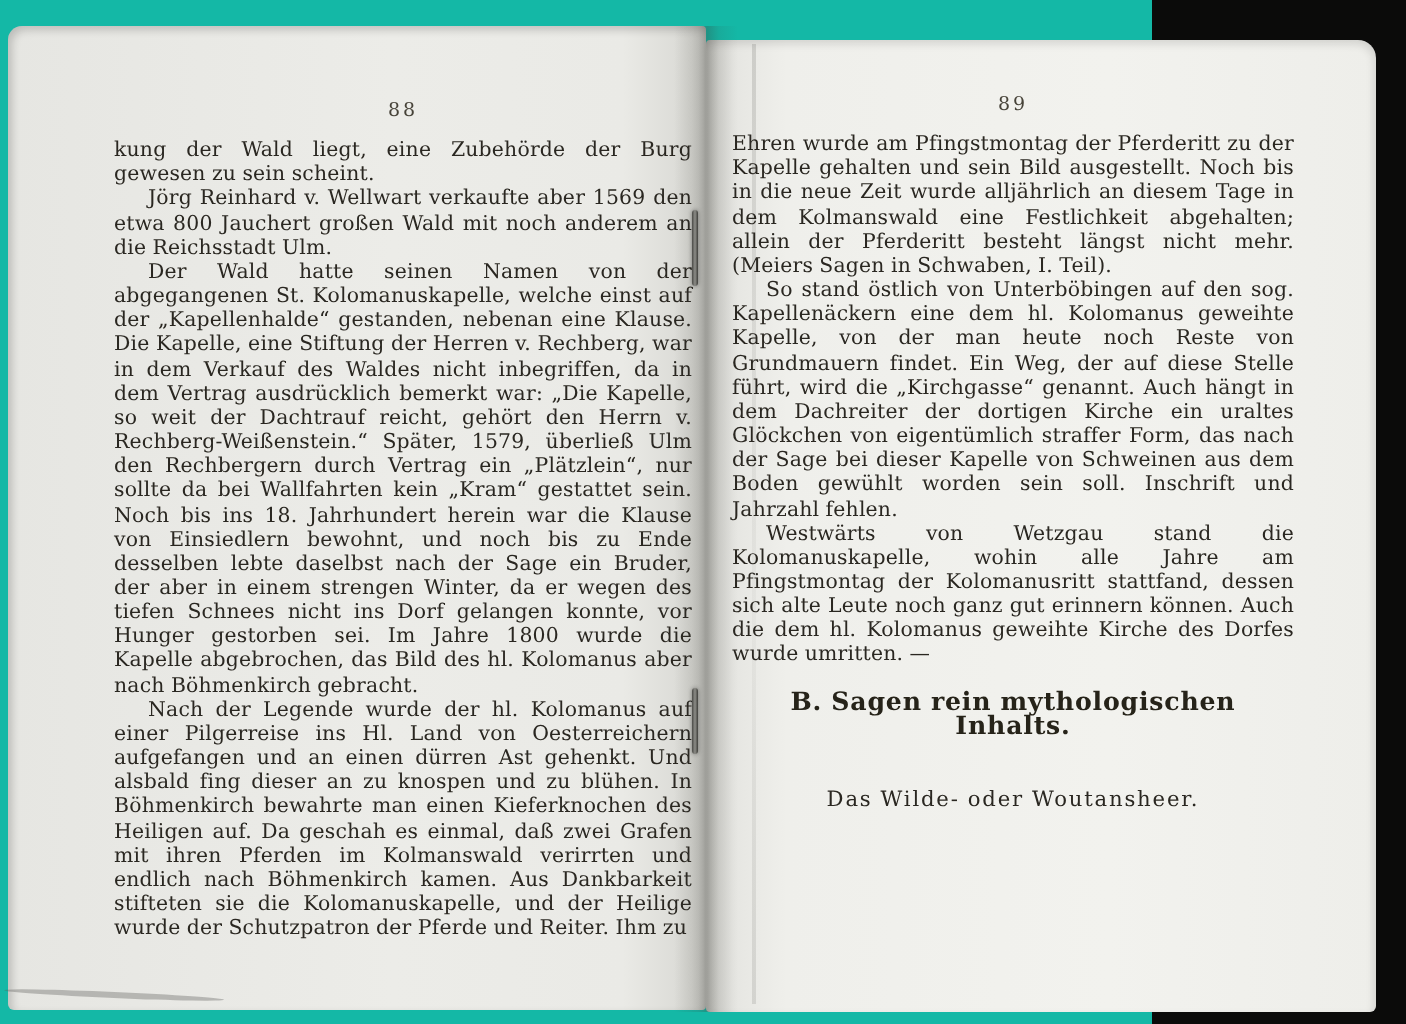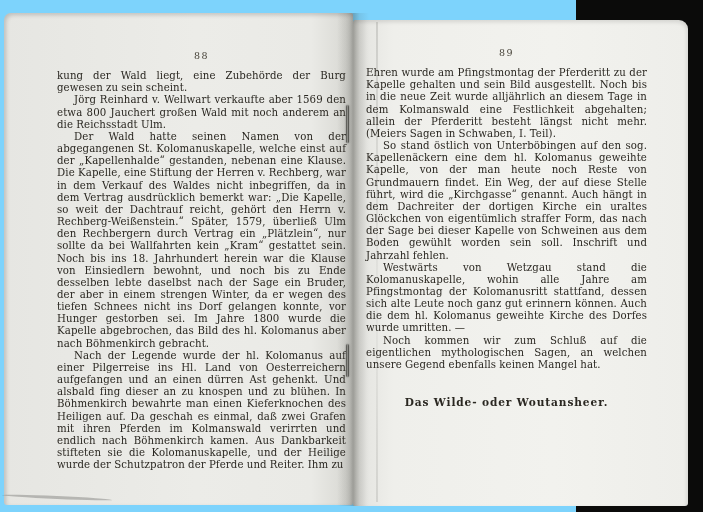--- a/index.html
+++ b/index.html
@@ -5,21 +5,21 @@
   html, body {
     margin: 0; padding: 0;
     width: 703px; height: 512px;
     background: #0b0b0a;
     overflow: hidden;
     font-family: "DejaVu Serif", "Liberation Serif", serif;
   }
   .spread {
     position: relative;
     width: 576px; height: 512px;
-    background: #7dd3fc;
+    background: #14b8a6;
   }
   .page {
     position: absolute;
     box-sizing: border-box;
   }
   .page-left {
     left: 4px; top: 13px;
     width: 349px; height: 492px;
     background: linear-gradient(to right, #e6e6e2 0%, #ecece8 55%, #eaeae6 88%, #d9d9d4 98%, #c9c9c4 100%);
     border-radius: 7px 2px 2px 3px;
@@ -95,21 +95,21 @@
   .section-heading {
     font-size: 12.6px;
     font-weight: bold;
     text-align: center;
     letter-spacing: 0.4px;
     margin: 10px 0 8px 0;
     color: #262319;
   }
   .story-title {
     font-size: 10.6px;
-    font-weight: bold;
+    font-weight: normal;
     text-align: center;
     letter-spacing: 0.9px;
     margin: 25px 0 5px 0;
     color: #2a2721;
   }
 </style>
 </head>
 <body>
 
 <div class="spread">
@@ -125,21 +125,21 @@
     <p class="para indent">Jörg Reinhard v. Wellwart verkaufte aber 1569 den etwa 800 Jauchert großen Wald mit noch anderem an die Reichsstadt Ulm.</p>
     <p class="para indent">Der Wald hatte seinen Namen von der abgegangenen St. Kolomanuskapelle, welche einst auf der „Kapellenhalde“ gestanden, nebenan eine Klause. Die Kapelle, eine Stiftung der Herren v. Rechberg, war in dem Verkauf des Waldes nicht inbegriffen, da in dem Vertrag ausdrücklich bemerkt war: „Die Kapelle, so weit der Dachtrauf reicht, gehört den Herrn v. Rechberg-Weißenstein.“ Später, 1579, überließ Ulm den Rechbergern durch Vertrag ein „Plätzlein“, nur sollte da bei Wallfahrten kein „Kram“ gestattet sein. Noch bis ins 18. Jahrhundert herein war die Klause von Einsiedlern bewohnt, und noch bis zu Ende desselben lebte daselbst nach der Sage ein Bruder, der aber in einem strengen Winter, da er wegen des tiefen Schnees nicht ins Dorf gelangen konnte, vor Hunger gestorben sei. Im Jahre 1800 wurde die Kapelle abgebrochen, das Bild des hl. Kolomanus aber nach Böhmenkirch gebracht.</p>
     <p class="para indent">Nach der Legende wurde der hl. Kolomanus auf einer Pilgerreise ins Hl. Land von Oesterreichern aufgefangen und an einen dürren Ast gehenkt. Und alsbald fing dieser an zu knospen und zu blühen. In Böhmenkirch bewahrte man einen Kieferknochen des Heiligen auf. Da geschah es einmal, daß zwei Grafen mit ihren Pferden im Kolmanswald verirrten und endlich nach Böhmenkirch kamen. Aus Dankbarkeit stifteten sie die Kolomanuskapelle, und der Heilige wurde der Schutzpatron der Pferde und Reiter. Ihm zu</p>
   </div>
 
   <div class="text-block text-right">
     <div class="pagenum">89</div>
     <p class="para">Ehren wurde am Pfingstmontag der Pferderitt zu der Kapelle gehalten und sein Bild ausgestellt. Noch bis in die neue Zeit wurde alljährlich an diesem Tage in dem Kolmanswald eine Festlichkeit abgehalten; allein der Pferderitt besteht längst nicht mehr. (Meiers Sagen in Schwaben, I. Teil).</p>
     <p class="para indent">So stand östlich von Unterböbingen auf den sog. Kapellenäckern eine dem hl. Kolomanus geweihte Kapelle, von der man heute noch Reste von Grundmauern findet. Ein Weg, der auf diese Stelle führt, wird die „Kirchgasse“ genannt. Auch hängt in dem Dachreiter der dortigen Kirche ein uraltes Glöckchen von eigentümlich straffer Form, das nach der Sage bei dieser Kapelle von Schweinen aus dem Boden gewühlt worden sein soll. Inschrift und Jahrzahl fehlen.</p>
     <p class="para indent">Westwärts von Wetzgau stand die Kolomanuskapelle, wohin alle Jahre am Pfingstmontag der Kolomanusritt stattfand, dessen sich alte Leute noch ganz gut erinnern können. Auch die dem hl. Kolomanus geweihte Kirche des Dorfes wurde umritten. —</p>
-    <p class="para indent">Noch kommen wir zum Schluß auf die eigentlichen mythologischen Sagen, an welchen unsere Gegend ebenfalls keinen Mangel hat.</p>
+    <h2 class="section-heading">B. Sagen rein mythologischen Inhalts.</h2>
     <h3 class="story-title">Das Wilde- oder Woutansheer.</h3>
   </div>
 
   <div class="gutter">
     <div class="staple staple-top"></div>
     <div class="staple staple-bottom"></div>
   </div>
 
   <div class="page-edge-bottom-left"></div>
 

